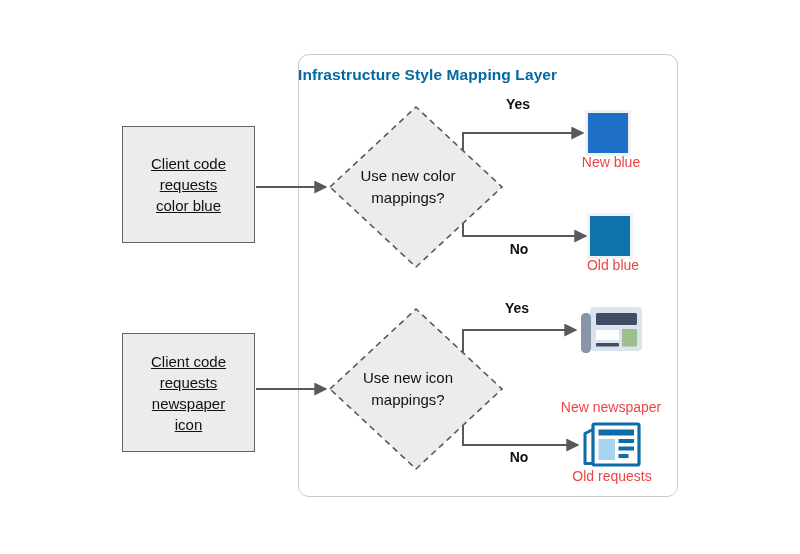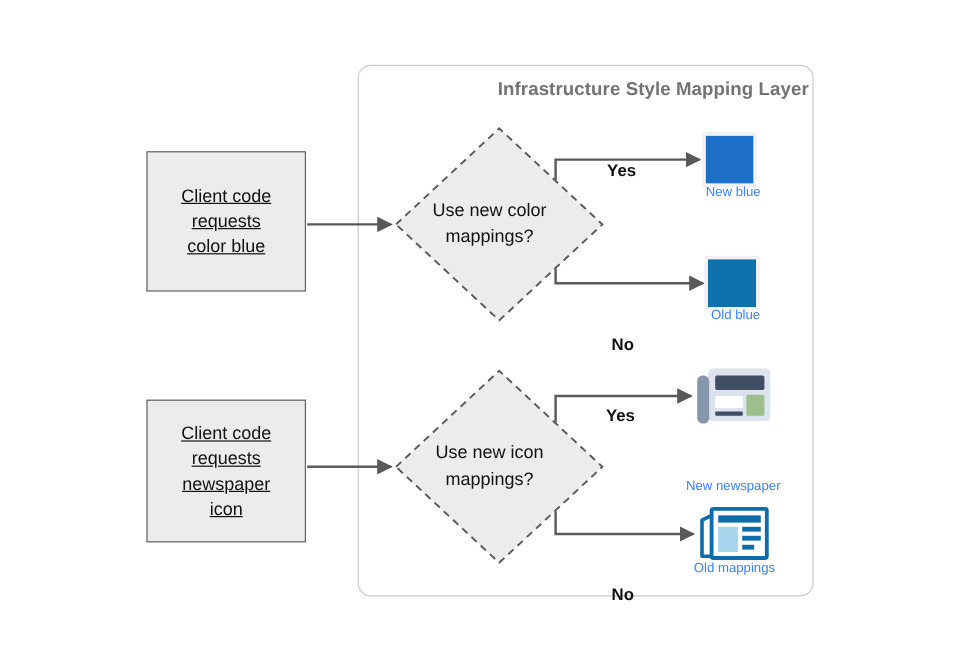--- a/index.html
+++ b/index.html
@@ -19,24 +19,24 @@
     left: 298px; top: 54px;
     width: 380px; height: 443px;
     background: #ffffff;
     border: 1.5px solid #c9cacc;
     border-radius: 11px;
     box-sizing: border-box;
   }
   .panel-title {
     left: 298px; top: 66px;
     width: 376px;
-    text-align: right;
+    text-align: left;
     font-size: 15.5px;
     font-weight: bold;
-    color: #737373;
+    color: #0369a1;
     letter-spacing: 0.1px;
   }
 
   
   .source-box {
     left: 122px;
     width: 133px;
     background: #ececec;
     border: 1.5px solid #636363;
     box-sizing: border-box;
@@ -77,33 +77,32 @@
   .decision-label.first  { top: 157px; }
   .decision-label.second { top: 359px; }
 
   
   .branch-label {
     width: 54px;
     text-align: center;
     font-size: 14px;
     font-weight: bold;
     color: #111111;
-    margin-top: 38px;
   }
 
   
   .swatch {
     width: 40px; height: 40px;
     outline: 3px solid #f2f2f4;
   }
   .outcome-caption {
     width: 130px;
     text-align: center;
-    font-size: 11px;
-    color: #3b82f6;
+    font-size: 14px;
+    color: #ef4444;
   }
 </style>
 </head>
 <body>
 
 <div class="stage">
 
   <div class="abs panel"></div>
   <div class="abs panel-title">Infrastructure Style Mapping Layer</div>
 
@@ -163,15 +162,15 @@
 
   <svg class="abs" style="left:580px; top:420px;" width="62" height="50" viewBox="0 0 62 50" xmlns="http://www.w3.org/2000/svg">
     <path d="M14,9 L5,13.5 L5,43.5 L14,43.5" fill="#ffffff" stroke-width="3" stroke-linejoin="round" style="stroke: rgb(13, 109, 171);"></path>
     <rect x="13" y="4" width="46" height="41" rx="1.5" fill="#ffffff" stroke-width="3.2" style="stroke: rgb(13, 109, 171);"></rect>
     <rect x="18.5" y="9.5" width="35.5" height="6" style="fill: rgb(13, 109, 171);"></rect>
     <rect x="18.5" y="19" width="16.5" height="21" style="fill: rgb(168, 212, 238);"></rect>
     <rect x="38.5" y="19" width="15.5" height="4" style="fill: rgb(13, 109, 171);"></rect>
     <rect x="38.5" y="26.5" width="15.5" height="4" style="fill: rgb(13, 109, 171);"></rect>
     <rect x="38.5" y="34" width="10" height="4" style="fill: rgb(13, 109, 171);"></rect>
   </svg>
-  <div class="abs outcome-caption" style="left:547px; top:468px;">Old mappings</div>
+  <div class="abs outcome-caption" style="left:547px; top:468px;">Old requests</div>
 
 </div>
 
 </body></html>

